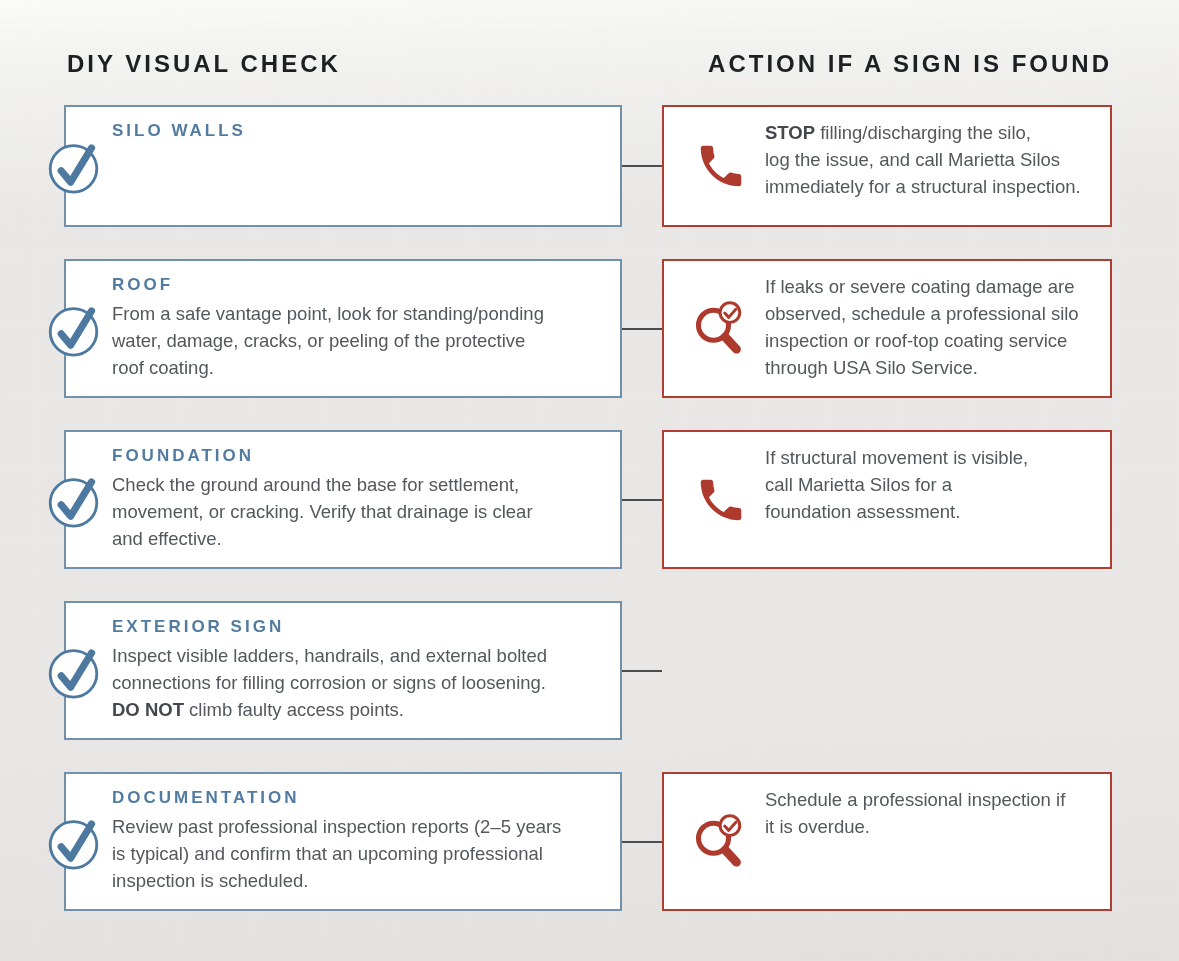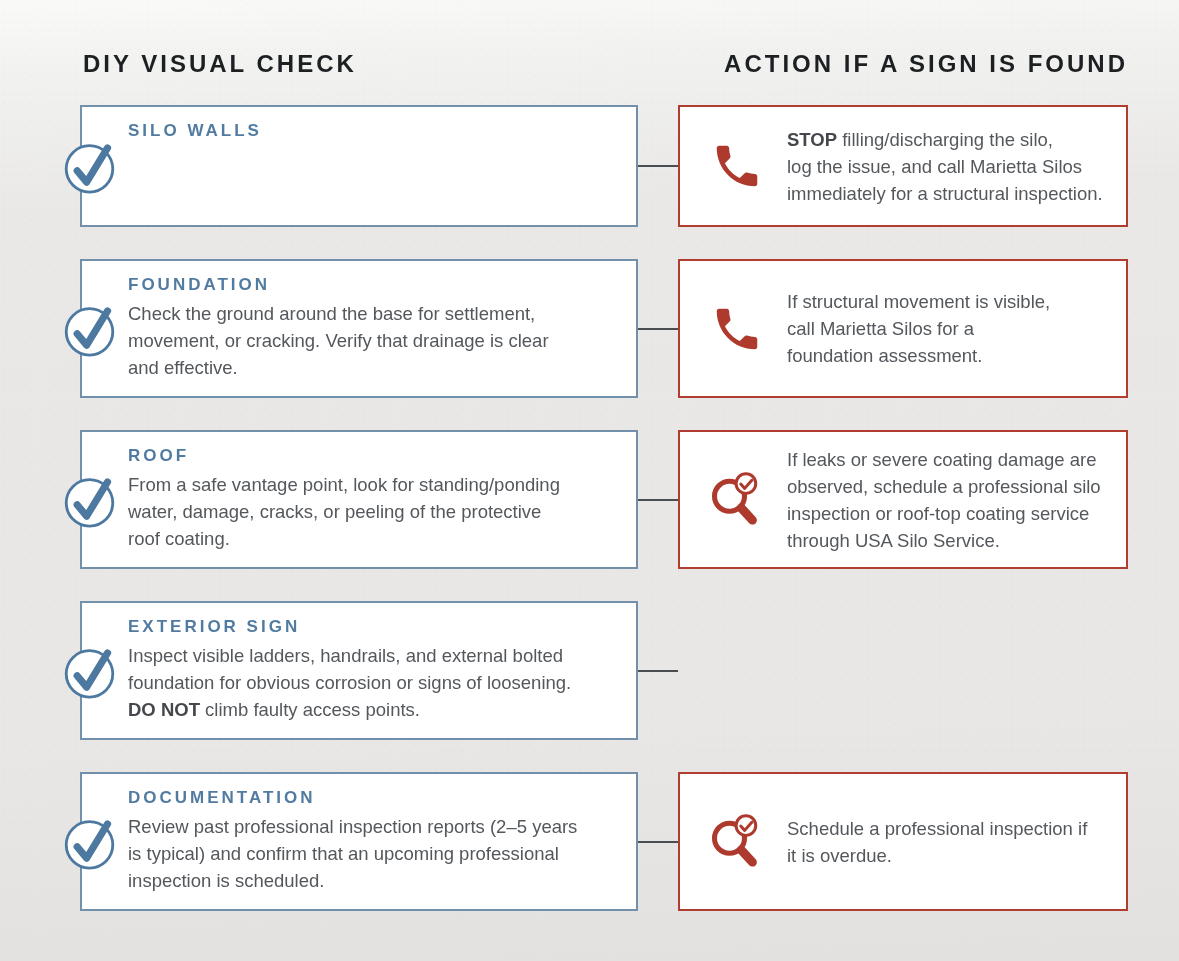--- a/index.html
+++ b/index.html
@@ -17,21 +17,21 @@
   }
   *{margin:0;padding:0;box-sizing:border-box;}
   html,body{width:1179px;height:961px;overflow:hidden;}
   body{
     font-family:"Liberation Sans","DejaVu Sans",sans-serif;
     background:
       radial-gradient(rgba(0,0,0,0.018) 1px, transparent 1px),
       linear-gradient(178deg,#fafaf9 0%,#f2f2f0 7%,#e9e8e6 22%,#e8e7e5 75%,#e2e1df 100%);
     background-size:9px 9px, 100% 100%;
   }
-  .page{padding:50px 56px 0 80px;width:996px;}
+  .page{padding:50px 56px 0 64px;width:996px;}
   .headers{display:flex;align-items:flex-start;margin-bottom:27px;}
   .col-head{
     font-size:24px;font-weight:700;letter-spacing:3px;
     color:var(--heading-text);white-space:nowrap;
   }
   .col-head.left{flex:0 0 558px;padding-left:3px;}
   .head-spacer{flex:0 0 40px;}
   .col-head.right{flex:0 0 450px;text-align:right;}
   .row{display:flex;align-items:stretch;margin-bottom:32px;min-height:122px;}
   .card{background:var(--card-bg);}
@@ -40,22 +40,22 @@
     border:2px solid var(--blue-border);
     padding:14px 18px 15px 46px;
   }
   .connector{
     flex:0 0 40px;align-self:center;height:0;
     border-top:2.5px solid var(--connector);
   }
   .card-action{
     flex:0 0 450px;
     border:2px solid var(--red-border);
-    display:flex;align-items:center;
-    padding:12px 16px 12px 26px;gap:19px;
+    display:flex;
+    padding:12px 16px 12px 26px;gap:13px;
   }
   .card-title{
     font-size:17px;font-weight:700;letter-spacing:3px;
     color:var(--blue-title);margin-bottom:5px;
   }
   .card-body{
     font-size:18.5px;line-height:27px;color:var(--body-text);
     white-space:pre-line;
   }
   .seg-b{font-weight:700;color:var(--bold-text);}
@@ -108,45 +108,20 @@
 immediately for a structural inspection.</span></p>
     </div>
   </section>
 
   <section class="row">
     <div class="card card-check">
       <svg class="badge" viewBox="0 0 60 60" aria-hidden="true">
         <circle cx="30" cy="33" r="24.5"></circle>
         <path d="M17 35 L27 47 L49 11"></path>
       </svg>
-      <h2 class="card-title">FOUNDATION</h2>
-      <p class="card-body"><span>Check the ground around the base for settlement,
-movement, or cracking. Verify that drainage is clear
-and effective.</span></p>
-    </div>
-    <div class="connector"></div>
-    <div class="card card-action">
-      <span class="action-icon">
-        <svg width="54" height="54" viewBox="0 0 24 24" aria-hidden="true">
-          <path class="icon-phone-path" d="M6.62 10.79c1.44 2.83 3.76 5.14 6.59 6.59l2.2-2.21c.27-.27.67-.36 1.02-.24 1.12.37 2.33.57 3.57.57.55 0 1 .45 1 1V20c0 .55-.45 1-1 1-9.39 0-17-7.61-17-17 0-.55.45-1 1-1h3.5c.55 0 1 .45 1 1 0 1.25.2 2.45.57 3.57.11.35.03.74-.24 1.02l-2.2 2.2z"></path>
-        </svg>
-      </span>
-
-      <p class="card-body action-body"><span>If structural movement is visible,
-call Marietta Silos for a
-foundation assessment.</span></p>
-    </div>
-  </section>
-
-  <section class="row">
-    <div class="card card-check">
-      <svg class="badge" viewBox="0 0 60 60" aria-hidden="true">
-        <circle cx="30" cy="33" r="24.5"></circle>
-        <path d="M17 35 L27 47 L49 11"></path>
-      </svg>
       <h2 class="card-title">ROOF</h2>
       <p class="card-body"><span>From a safe vantage point, look for standing/ponding
 water, damage, cracks, or peeling of the protective
 roof coating.</span></p>
     </div>
     <div class="connector"></div>
     <div class="card card-action">
 
       <span class="action-icon">
         <svg width="60" height="60" viewBox="0 0 64 64" aria-hidden="true">
@@ -163,23 +138,48 @@
 through USA Silo Service.</span></p>
     </div>
   </section>
 
   <section class="row">
     <div class="card card-check">
       <svg class="badge" viewBox="0 0 60 60" aria-hidden="true">
         <circle cx="30" cy="33" r="24.5"></circle>
         <path d="M17 35 L27 47 L49 11"></path>
       </svg>
+      <h2 class="card-title">FOUNDATION</h2>
+      <p class="card-body"><span>Check the ground around the base for settlement,
+movement, or cracking. Verify that drainage is clear
+and effective.</span></p>
+    </div>
+    <div class="connector"></div>
+    <div class="card card-action">
+      <span class="action-icon">
+        <svg width="54" height="54" viewBox="0 0 24 24" aria-hidden="true">
+          <path class="icon-phone-path" d="M6.62 10.79c1.44 2.83 3.76 5.14 6.59 6.59l2.2-2.21c.27-.27.67-.36 1.02-.24 1.12.37 2.33.57 3.57.57.55 0 1 .45 1 1V20c0 .55-.45 1-1 1-9.39 0-17-7.61-17-17 0-.55.45-1 1-1h3.5c.55 0 1 .45 1 1 0 1.25.2 2.45.57 3.57.11.35.03.74-.24 1.02l-2.2 2.2z"></path>
+        </svg>
+      </span>
+
+      <p class="card-body action-body"><span>If structural movement is visible,
+call Marietta Silos for a
+foundation assessment.</span></p>
+    </div>
+  </section>
+
+  <section class="row">
+    <div class="card card-check">
+      <svg class="badge" viewBox="0 0 60 60" aria-hidden="true">
+        <circle cx="30" cy="33" r="24.5"></circle>
+        <path d="M17 35 L27 47 L49 11"></path>
+      </svg>
       <h2 class="card-title">EXTERIOR SIGN</h2>
       <p class="card-body"><span>Inspect visible ladders, handrails, and external bolted
-foundation for obvious corrosion or signs of loosening.
+connections for filling corrosion or signs of loosening.
 </span><span class="seg-b">DO NOT</span><span> climb faulty access points.</span></p>
     </div>
     <div class="connector"></div>
   </section>
 
   <section class="row">
     <div class="card card-check">
       <svg class="badge" viewBox="0 0 60 60" aria-hidden="true">
         <circle cx="30" cy="33" r="24.5"></circle>
         <path d="M17 35 L27 47 L49 11"></path>

